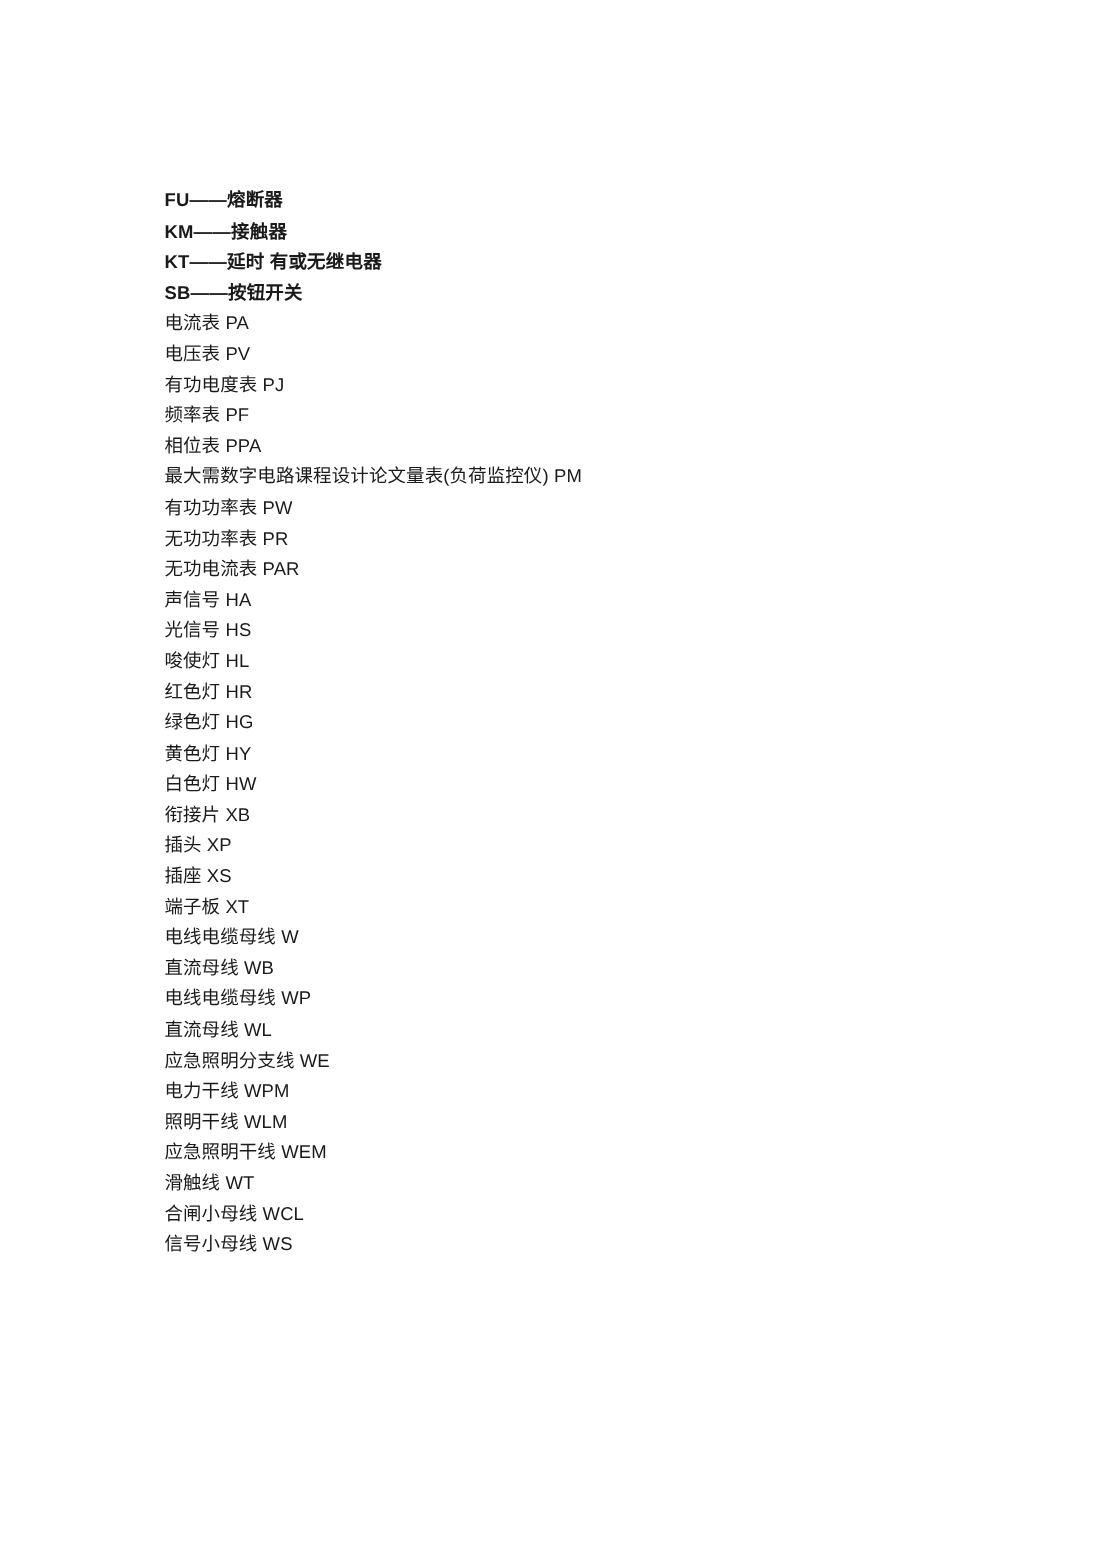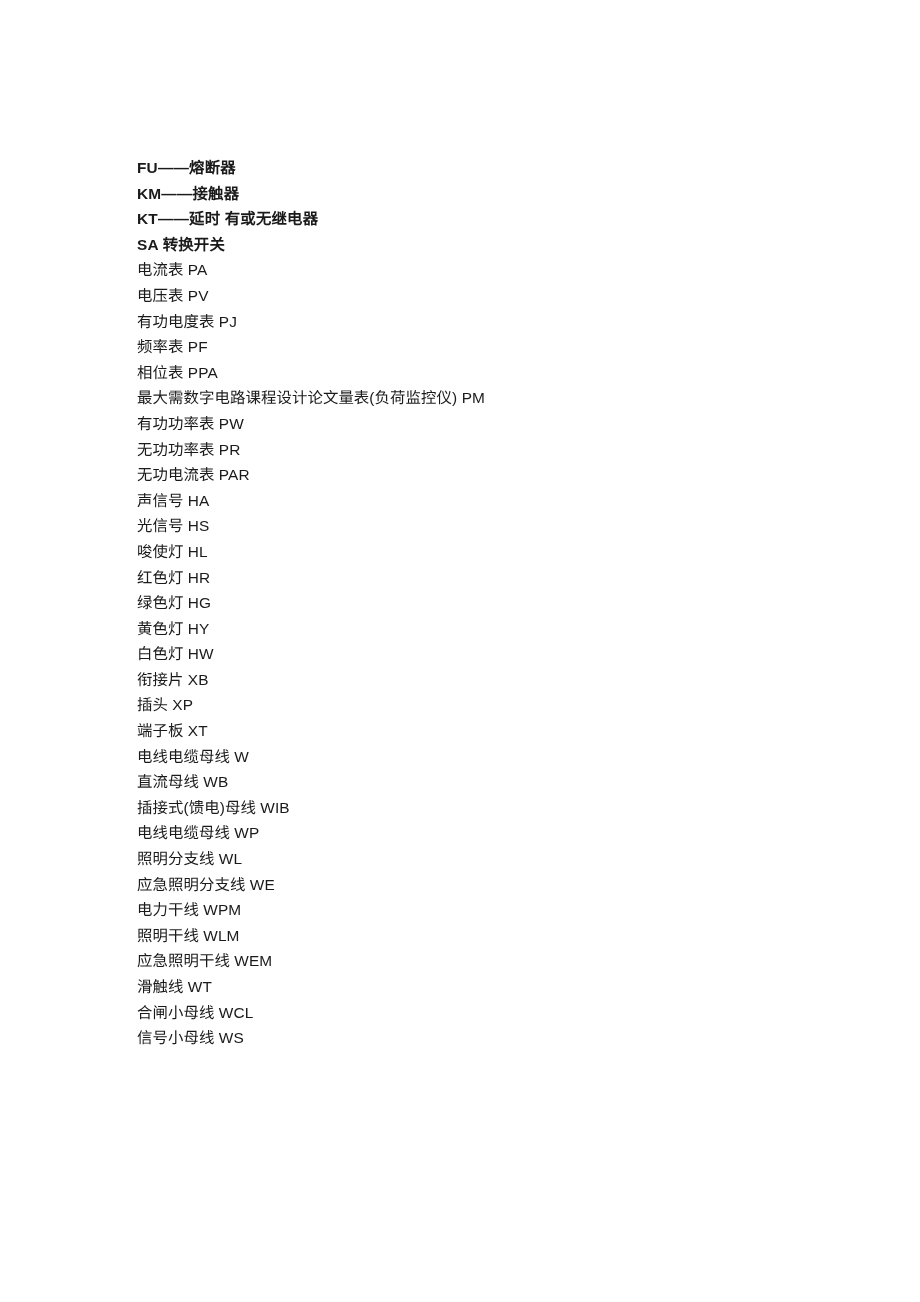--- a/index.html
+++ b/index.html
@@ -54,45 +54,45 @@
 </style>
 </head>
 <body>
 
 <div class="page">
   <div class="doc-body" id="doc-body">
 
   <div class="doc-line code-lead">FU——熔断器</div>
       <div class="doc-line code-lead">KM——接触器</div>
       <div class="doc-line code-lead">KT——延时 有或无继电器</div>
-      <div class="doc-line code-lead">SA 转换开关</div>
+      <div class="doc-line code-lead">SB——按钮开关</div>
       <div class="doc-line">电流表 PA</div>
       <div class="doc-line">电压表 PV</div>
       <div class="doc-line">有功电度表 PJ</div>
       <div class="doc-line">频率表 PF</div>
       <div class="doc-line">相位表 PPA</div>
       <div class="doc-line">最大需数字电路课程设计论文量表(负荷监控仪) PM</div>
       <div class="doc-line">有功功率表 PW</div>
       <div class="doc-line">无功功率表 PR</div>
       <div class="doc-line">无功电流表 PAR</div>
       <div class="doc-line">声信号 HA</div>
       <div class="doc-line">光信号 HS</div>
       <div class="doc-line">唆使灯 HL</div>
       <div class="doc-line">红色灯 HR</div>
       <div class="doc-line">绿色灯 HG</div>
       <div class="doc-line">黄色灯 HY</div>
       <div class="doc-line">白色灯 HW</div>
       <div class="doc-line">衔接片 XB</div>
       <div class="doc-line">插头 XP</div>
+      <div class="doc-line">插座 XS</div>
       <div class="doc-line">端子板 XT</div>
       <div class="doc-line">电线电缆母线 W</div>
       <div class="doc-line">直流母线 WB</div>
-      <div class="doc-line">插接式(馈电)母线 WIB</div>
       <div class="doc-line">电线电缆母线 WP</div>
-      <div class="doc-line">照明分支线 WL</div>
+      <div class="doc-line">直流母线 WL</div>
       <div class="doc-line">应急照明分支线 WE</div>
       <div class="doc-line">电力干线 WPM</div>
       <div class="doc-line">照明干线 WLM</div>
       <div class="doc-line">应急照明干线 WEM</div>
       <div class="doc-line">滑触线 WT</div>
       <div class="doc-line">合闸小母线 WCL</div>
       <div class="doc-line">信号小母线 WS</div>
     </div>
 </div>
 

